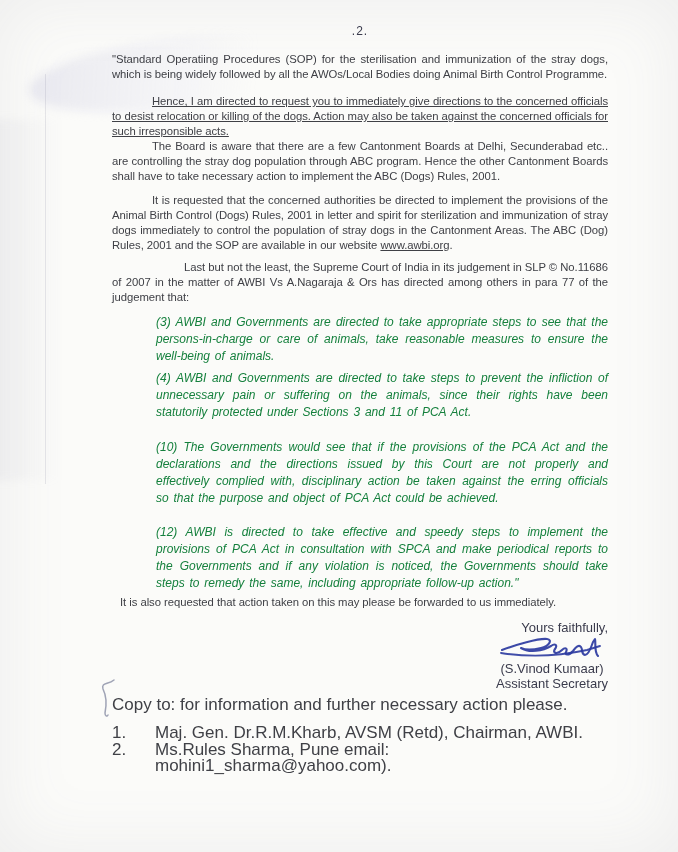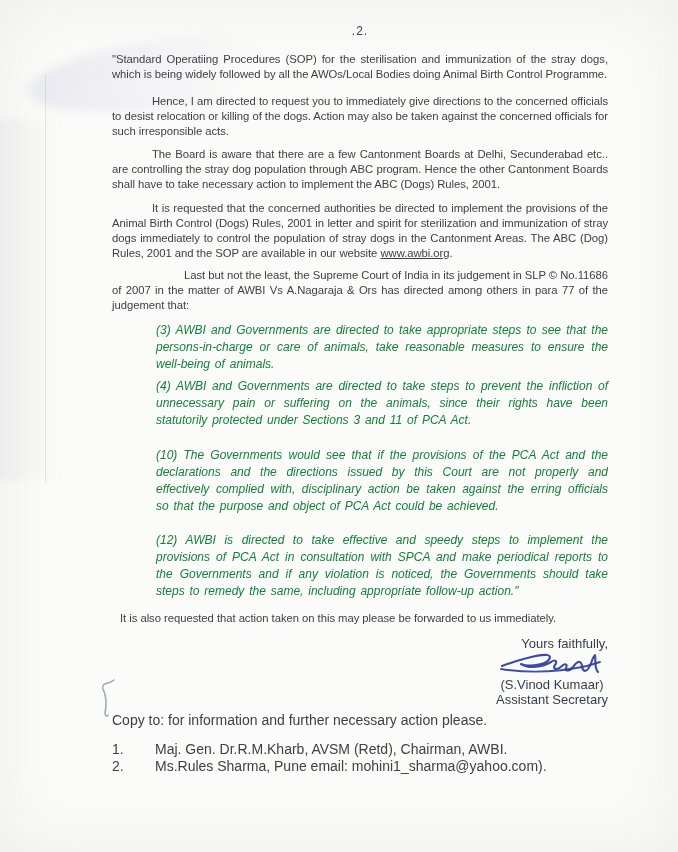--- a/index.html
+++ b/index.html
@@ -48,42 +48,42 @@
     color: #3a3b4c;
   }
   p.b {
     margin: 0 0 12px;
     font-size: 11.3px; line-height: 15px;
     letter-spacing: -0.05px;
     text-align: justify;
   }
   p.b.ind  { text-indent: 40px; }
   p.b.ind2 { text-indent: 72px; }
-  p.p2 { margin-bottom: 8px; }
+  p.p2 { margin-bottom: 0; text-decoration: underline; }
   p.p3 { margin-bottom: 9px; }
   p.p4 { margin-bottom: 7px; }
   p.p5 { margin-bottom: 9px; }
   .weblink { text-decoration: underline; }
   .quote {
     margin: 0 0 5px 44px;
     font-size: 12px; line-height: 17px;
     font-style: italic;
     text-align: justify;
     word-spacing: 1.5px;
     color: #15803d;
   }
   .quote.q4  { margin-bottom: 18px; }
   .quote.q10 { margin-bottom: 17px; }
-  .quote.q12 { margin-bottom: 11px; }
+  .quote.q12 { margin-bottom: 3px; }
   p.closing { margin: 0 8px 10px; }
   .sigblock { display: flex; justify-content: flex-end; }
   .sig-inner { text-align: center; font-size: 13px; line-height: 15px; color: #3a3b4c; }
   .sig-salutation { text-align: right; }
   .sig-svg { display: block; margin: -1px auto -3px; }
-  .copyto { margin-top: 6px; font-size: 14px; line-height: 15px; }
+  .copyto { margin-top: 6px; font-size: 17px; line-height: 15px; }
   .copy-heading { margin: 0 0 13px; }
   .recip { display: flex; line-height: 16.5px; }
   .recip .num { width: 43px; flex: 0 0 43px; }
 </style>
 </head>
 <body>
 
 <div class="sheet">
 
   <div class="smudge"></div>

